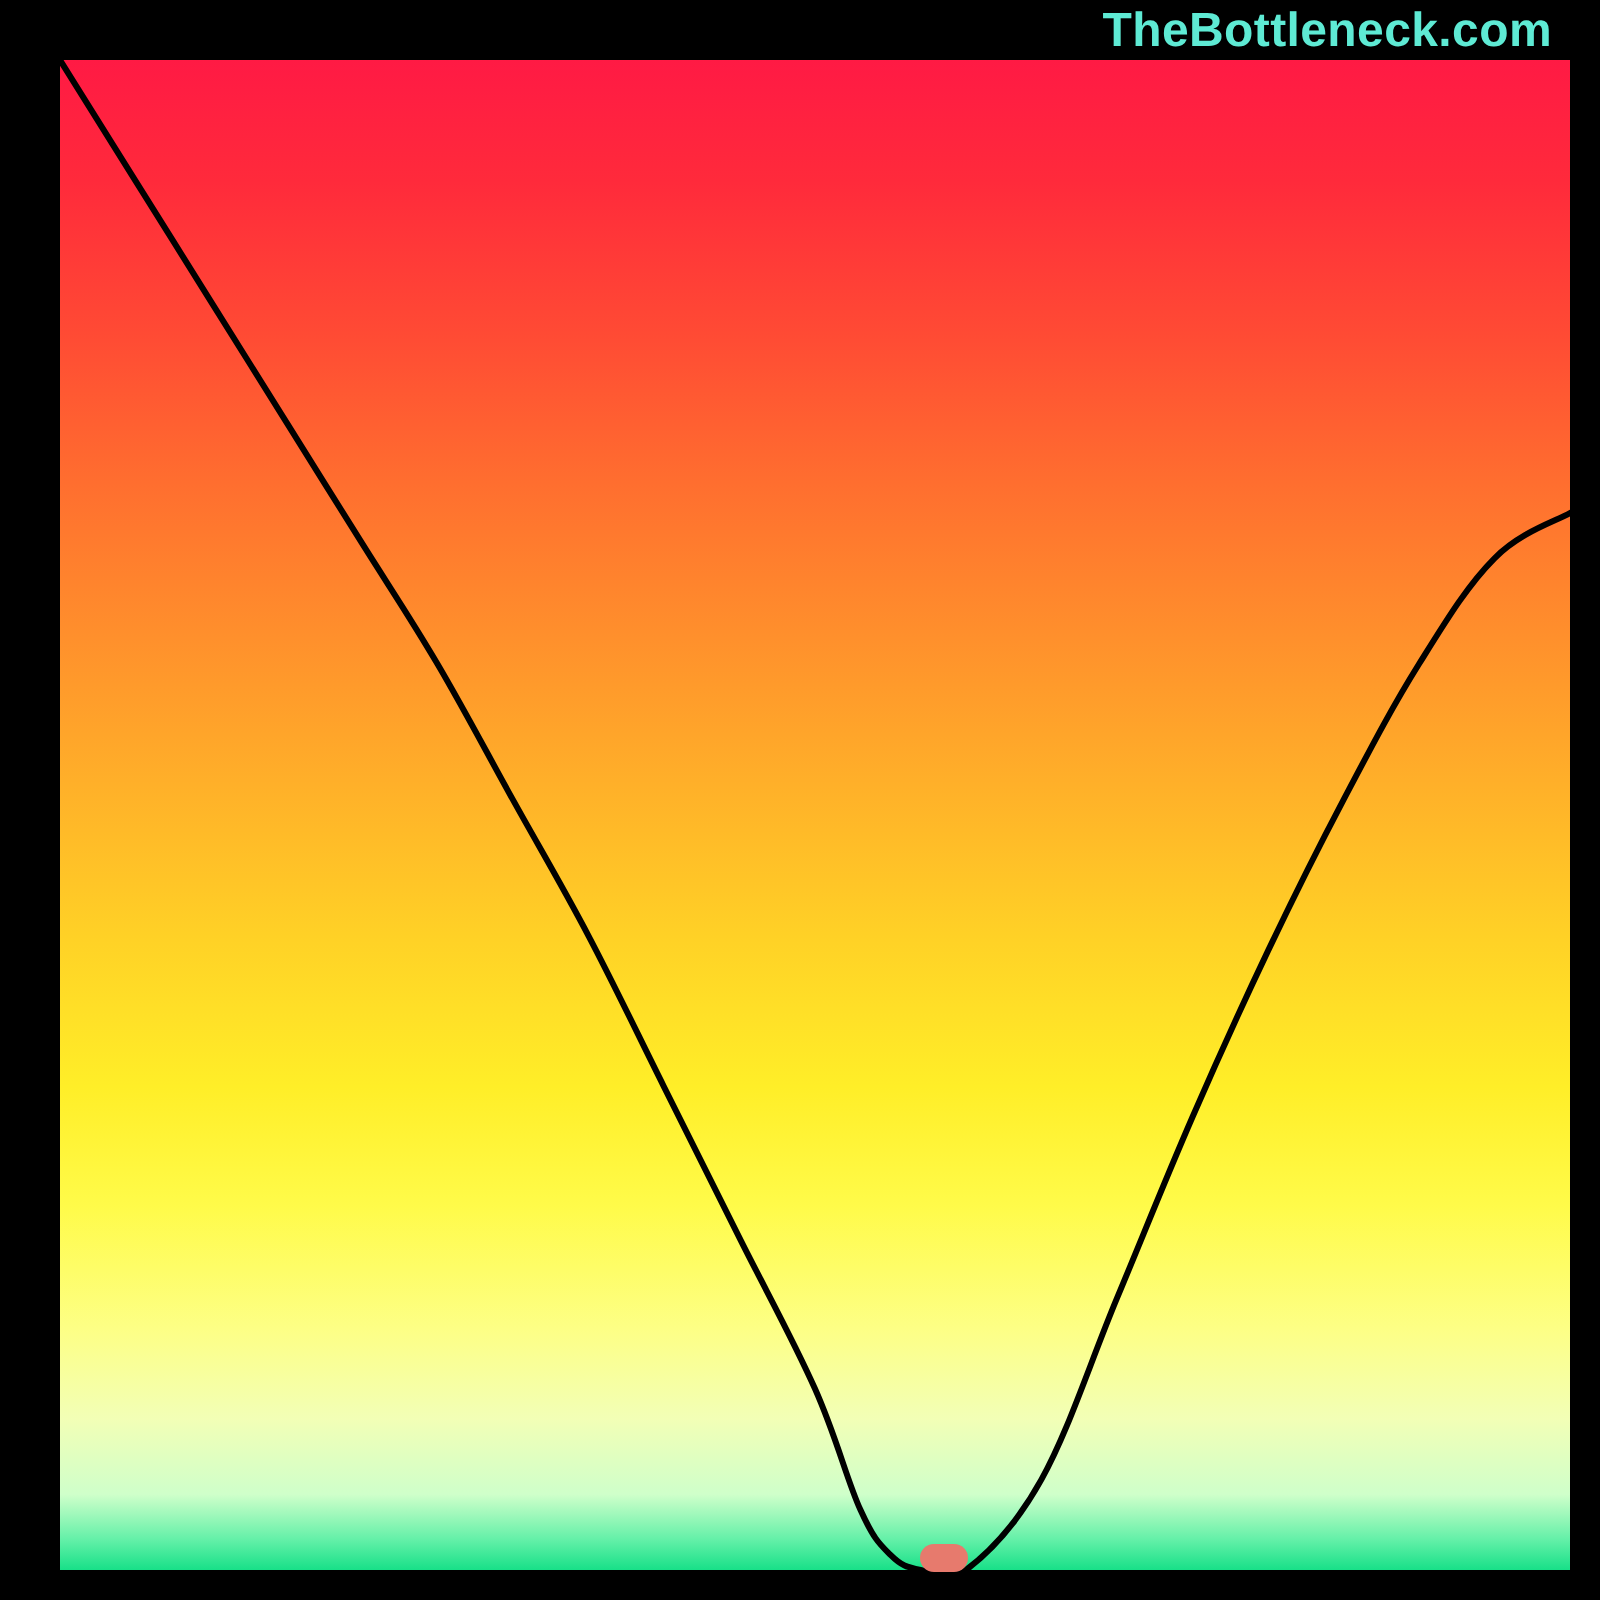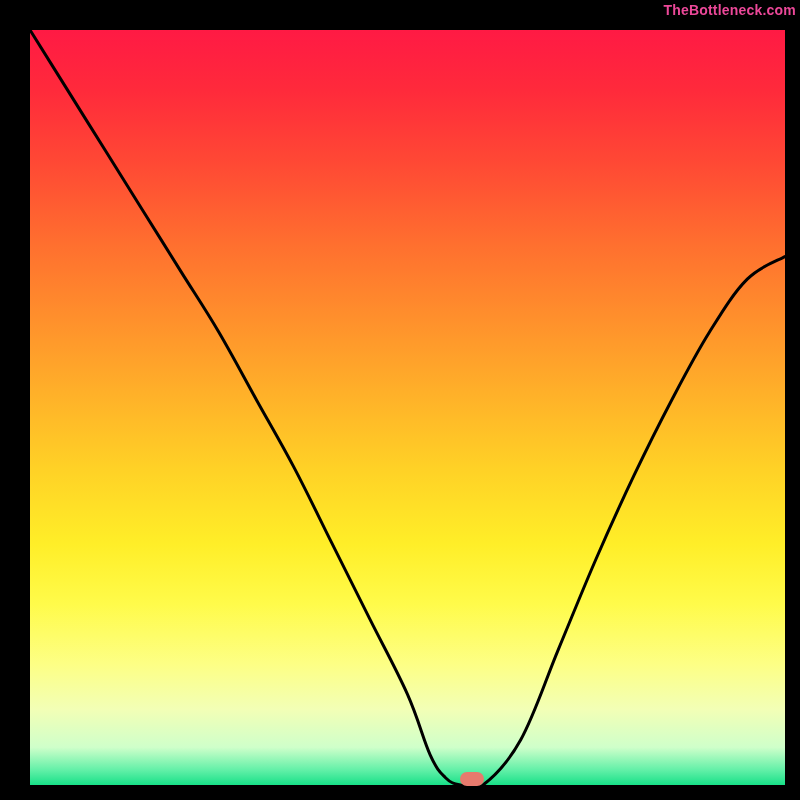--- a/index.html
+++ b/index.html
@@ -13,23 +13,23 @@
   }
   .chart-wrap {
     position: relative;
     width: 800px;
     height: 800px;
     background: #000;
   }
   .watermark {
     position: absolute;
     top: 2px;
-    right: 4px;
-    color: #ec4899;
-    font-size: 14px;
+    right: 24px;
+    color: #5eead4;
+    font-size: 24px;
     font-weight: 600;
     letter-spacing: 0.2px;
     user-select: none;
   }
   .plot-area {
     position: absolute;
     left: 30px;
     top: 30px;
     width: 755px;
     height: 755px;

